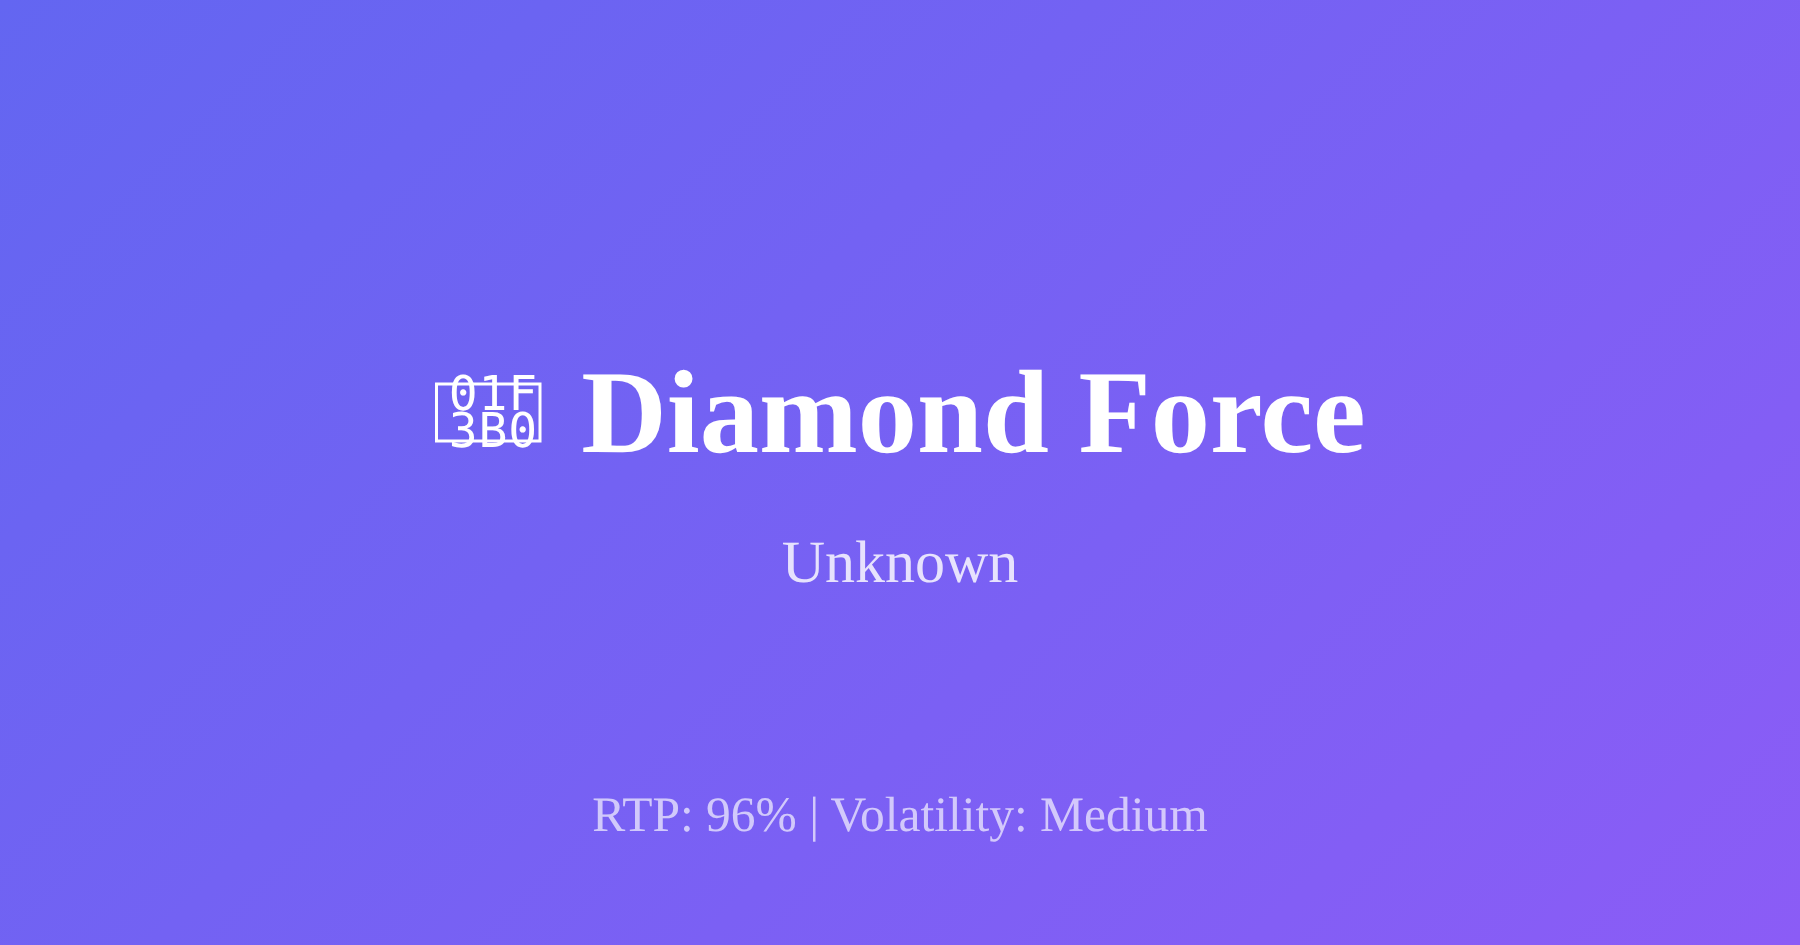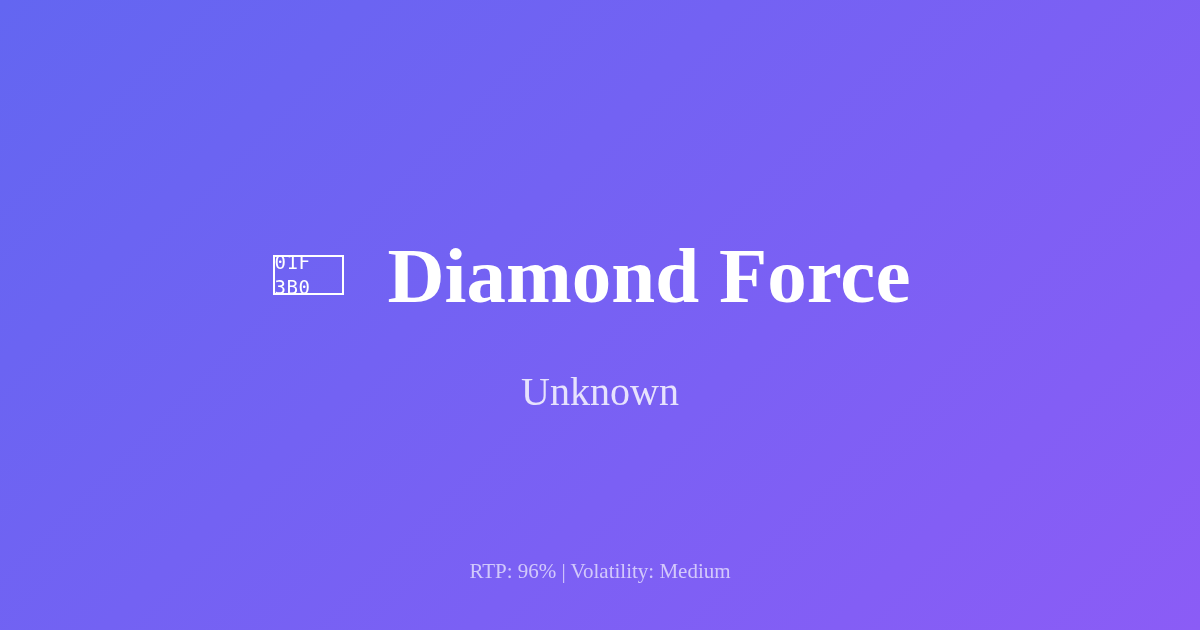--- a/index.html
+++ b/index.html
@@ -33,50 +33,50 @@
     align-items: center;
     justify-content: center;
     width: 100%;
     margin: 0;
     padding: 0;
   }
 
   .tofu-icon {
     display: inline-flex;
     flex-direction: column;
-    align-items: flex-start;
+    align-items: flex-end;
     justify-content: center;
     box-sizing: border-box;
     width: 71px;
     height: 40px;
     margin-right: 27px;
     border: 2px solid #ffffff;
     font-family: "DejaVu Sans Mono", "Liberation Mono", monospace;
-    font-size: 19px;
+    font-size: 32px;
     font-weight: 400;
     line-height: 25px;
     letter-spacing: 0.5px;
     color: #ffffff;
     -webkit-font-smoothing: antialiased;
   }
 
   .tofu-row {
     display: block;
     white-space: pre;
   }
 
   .game-title {
     font-family: "Liberation Serif", "DejaVu Serif", serif;
     font-size: 79px;
     font-weight: 700;
     line-height: 1;
     color: #ffffff;
     white-space: nowrap;
     letter-spacing: 0px;
-    margin: 17px;
+    margin: 0;
   }
 
   
   .provider {
     margin-top: 40px;
     font-family: "Liberation Serif", "DejaVu Serif", serif;
     font-size: 40px;
     font-weight: 400;
     line-height: 1;
     color: rgba(255, 255, 255, 0.82);
@@ -84,27 +84,26 @@
     white-space: nowrap;
   }
 
   
   .stats {
     position: absolute;
     left: 0;
     right: 0;
     top: 528px;
     font-family: "Liberation Serif", "DejaVu Serif", serif;
-    font-size: 21px;
+    font-size: 33px;
     font-weight: 400;
     line-height: 1;
     color: rgba(255, 255, 255, 0.66);
     text-align: center;
     white-space: nowrap;
-    margin-top: 33px;
   }
 </style>
 </head>
 <body>
 
 <div class="og-card">
 
   <div class="title-row">
 
     <span class="tofu-icon">

